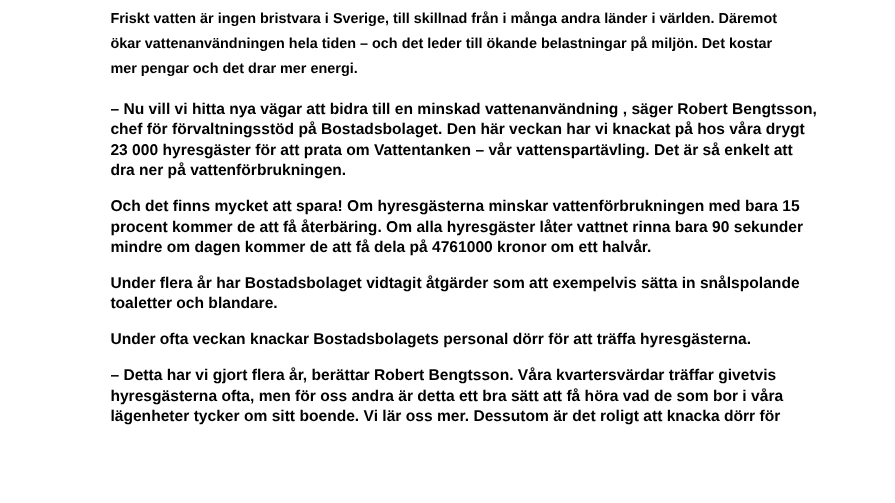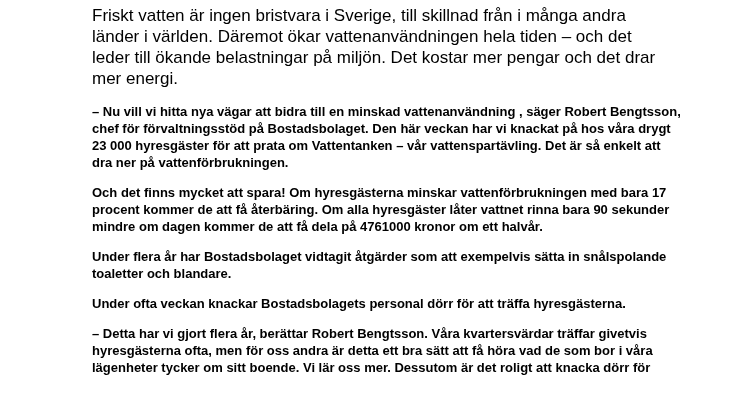--- a/index.html
+++ b/index.html
@@ -21,38 +21,38 @@
     inset: 0;
     background: #ffffff;
   }
   .content {
     position: absolute;
     left: 92px;
     top: 5px;
     width: 591px;
   }
   .lead {
-    font-size: 17px;
+    font-size: 12px;
     line-height: 21px;
-    font-weight: normal;
+    font-weight: bold;
     margin: 0 0 14px 0;
     max-width: 566px;
   }
   .body-paragraph {
     font-size: 13px;
     line-height: 17px;
     font-weight: bold;
     margin: 0 0 13px 0;
   }
 </style>
 </head>
 <body>
 
 <div class="page">
   <div class="content">
     <p class="lead">Friskt vatten är ingen bristvara i Sverige, till skillnad från i många andra länder i världen. Däremot ökar vattenanvändningen hela tiden – och det leder till ökande belastningar på miljön. Det kostar mer pengar och det drar mer energi.</p>
     <p class="body-paragraph">– Nu vill vi hitta nya vägar att bidra till en minskad vattenanvändning , säger Robert Bengtsson, chef för förvaltningsstöd på Bostadsbolaget. Den här veckan har vi knackat på hos våra drygt 23 000 hyresgäster för att prata om Vattentanken – vår vattenspartävling. Det är så enkelt att dra ner på vattenförbrukningen.</p>
-    <p class="body-paragraph">Och det finns mycket att spara! Om hyresgästerna minskar vattenförbrukningen med bara 17 procent kommer de att få återbäring. Om alla hyresgäster låter vattnet rinna bara 90 sekunder mindre om dagen kommer de att få dela på 4761000 kronor om ett halvår.</p>
+    <p class="body-paragraph">Och det finns mycket att spara! Om hyresgästerna minskar vattenförbrukningen med bara 15 procent kommer de att få återbäring. Om alla hyresgäster låter vattnet rinna bara 90 sekunder mindre om dagen kommer de att få dela på 4761000 kronor om ett halvår.</p>
     <p class="body-paragraph">Under flera år har Bostadsbolaget vidtagit åtgärder som att exempelvis sätta in snålspolande toaletter och blandare.</p>
     <p class="body-paragraph">Under ofta veckan knackar Bostadsbolagets personal dörr för att träffa hyresgästerna.</p>
     <p class="body-paragraph">– Detta har vi gjort flera år, berättar Robert Bengtsson. Våra kvartersvärdar träffar givetvis hyresgästerna ofta, men för oss andra är detta ett bra sätt att få höra vad de som bor i våra lägenheter tycker om sitt boende. Vi lär oss mer. Dessutom är det roligt att knacka dörr för</p>
   </div>
 </div>
 
 </body></html>

